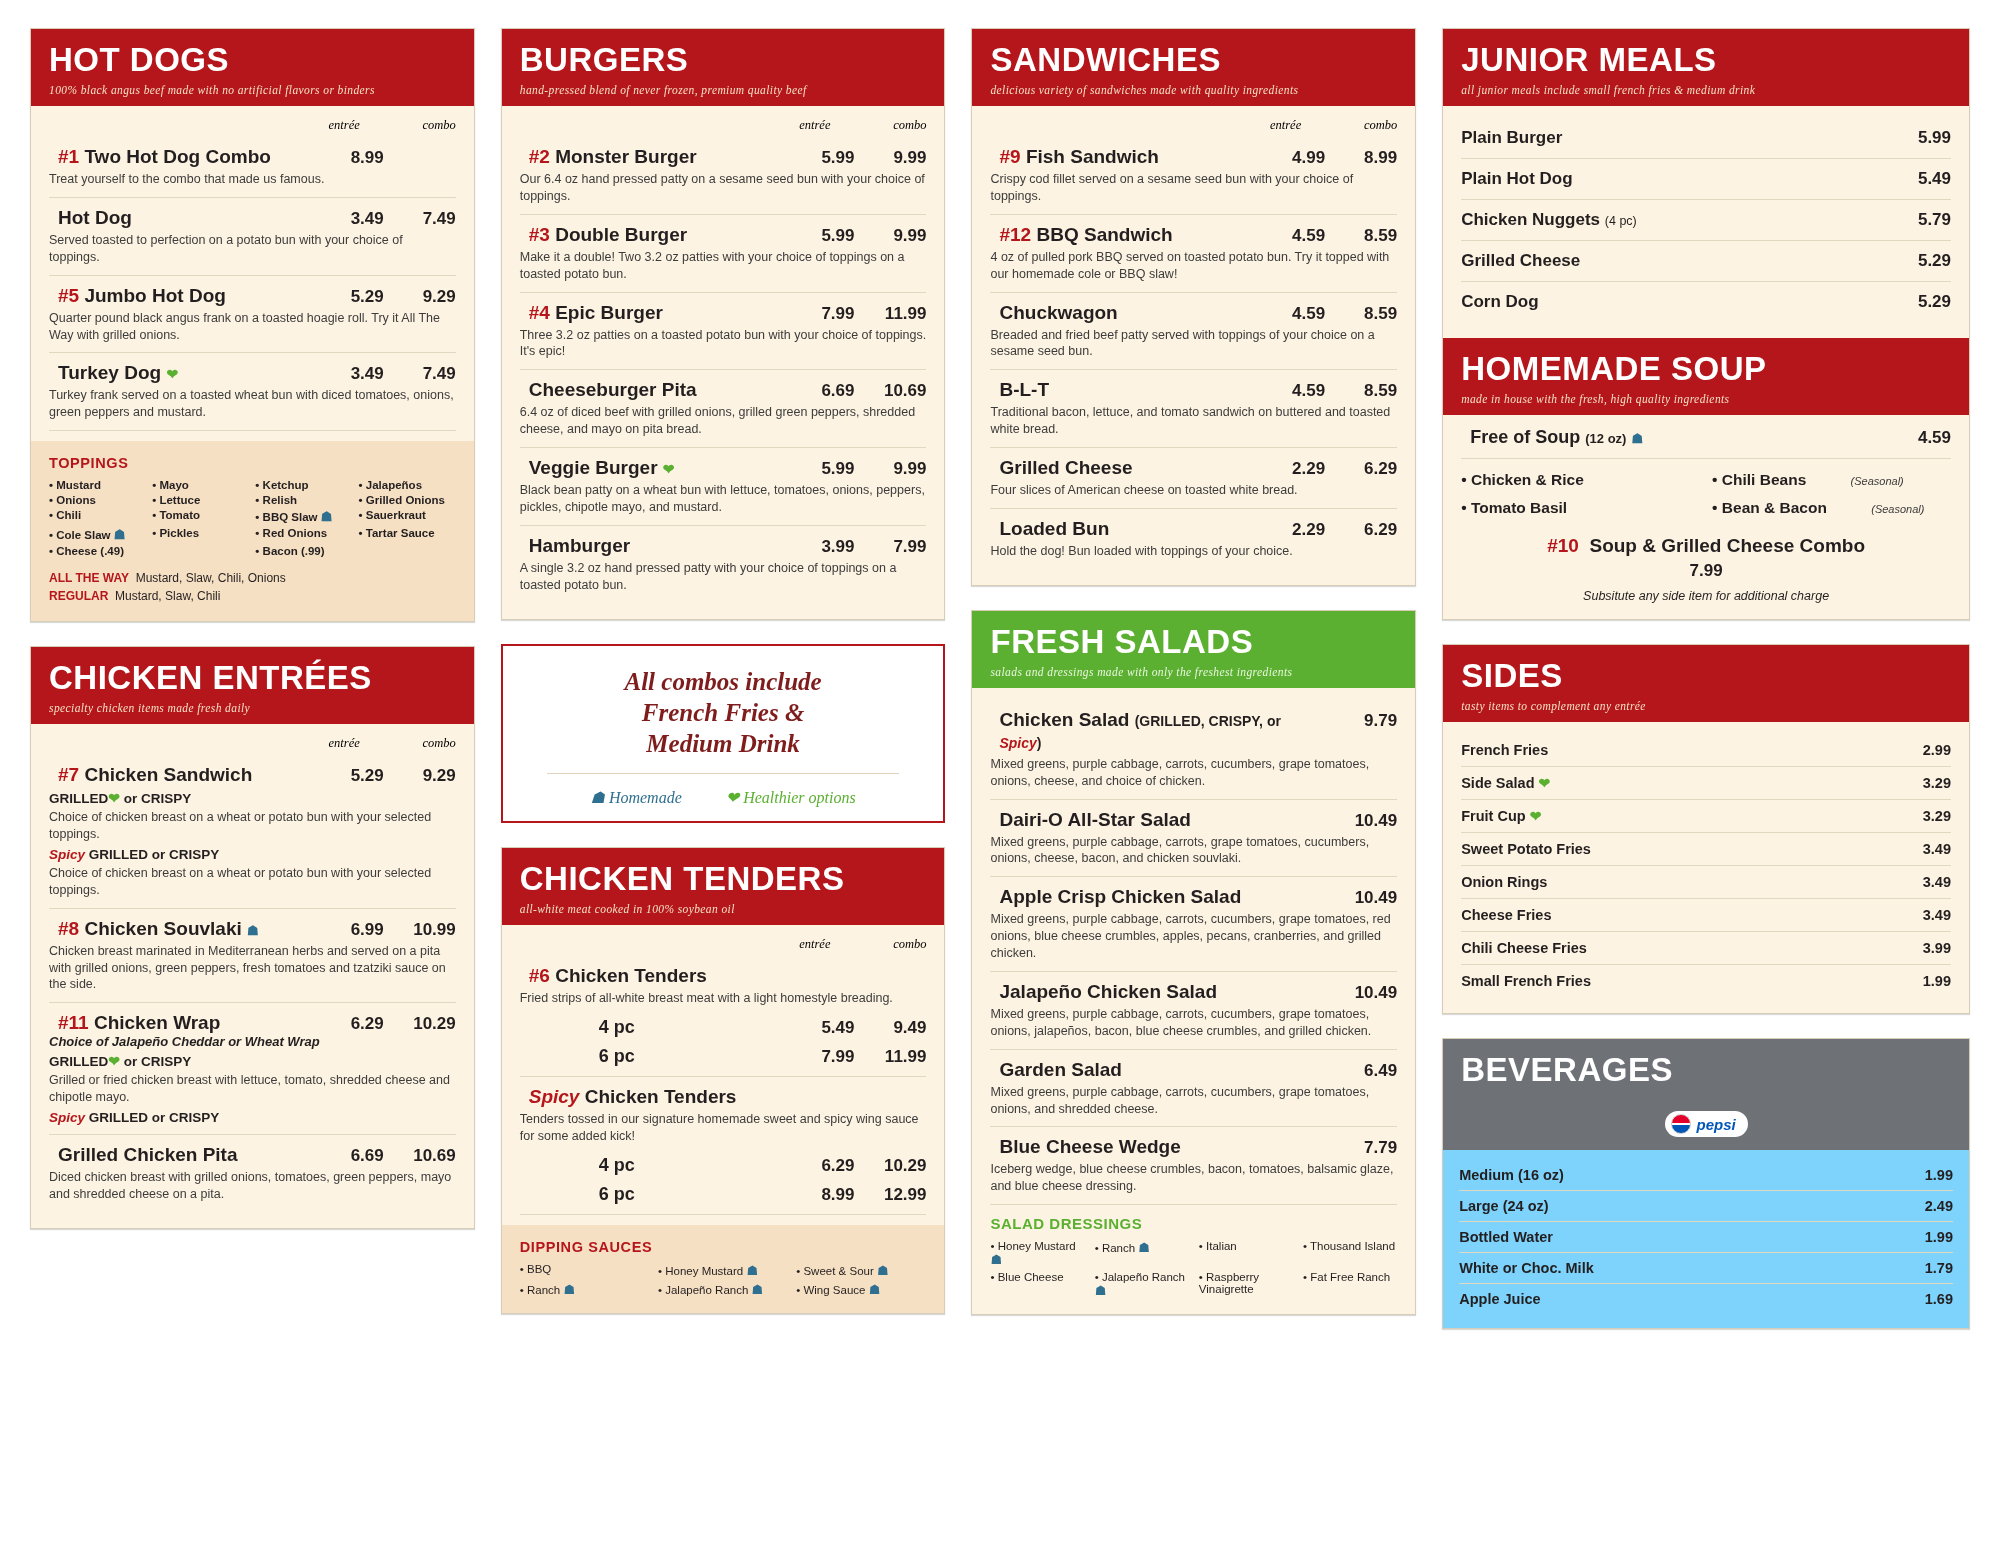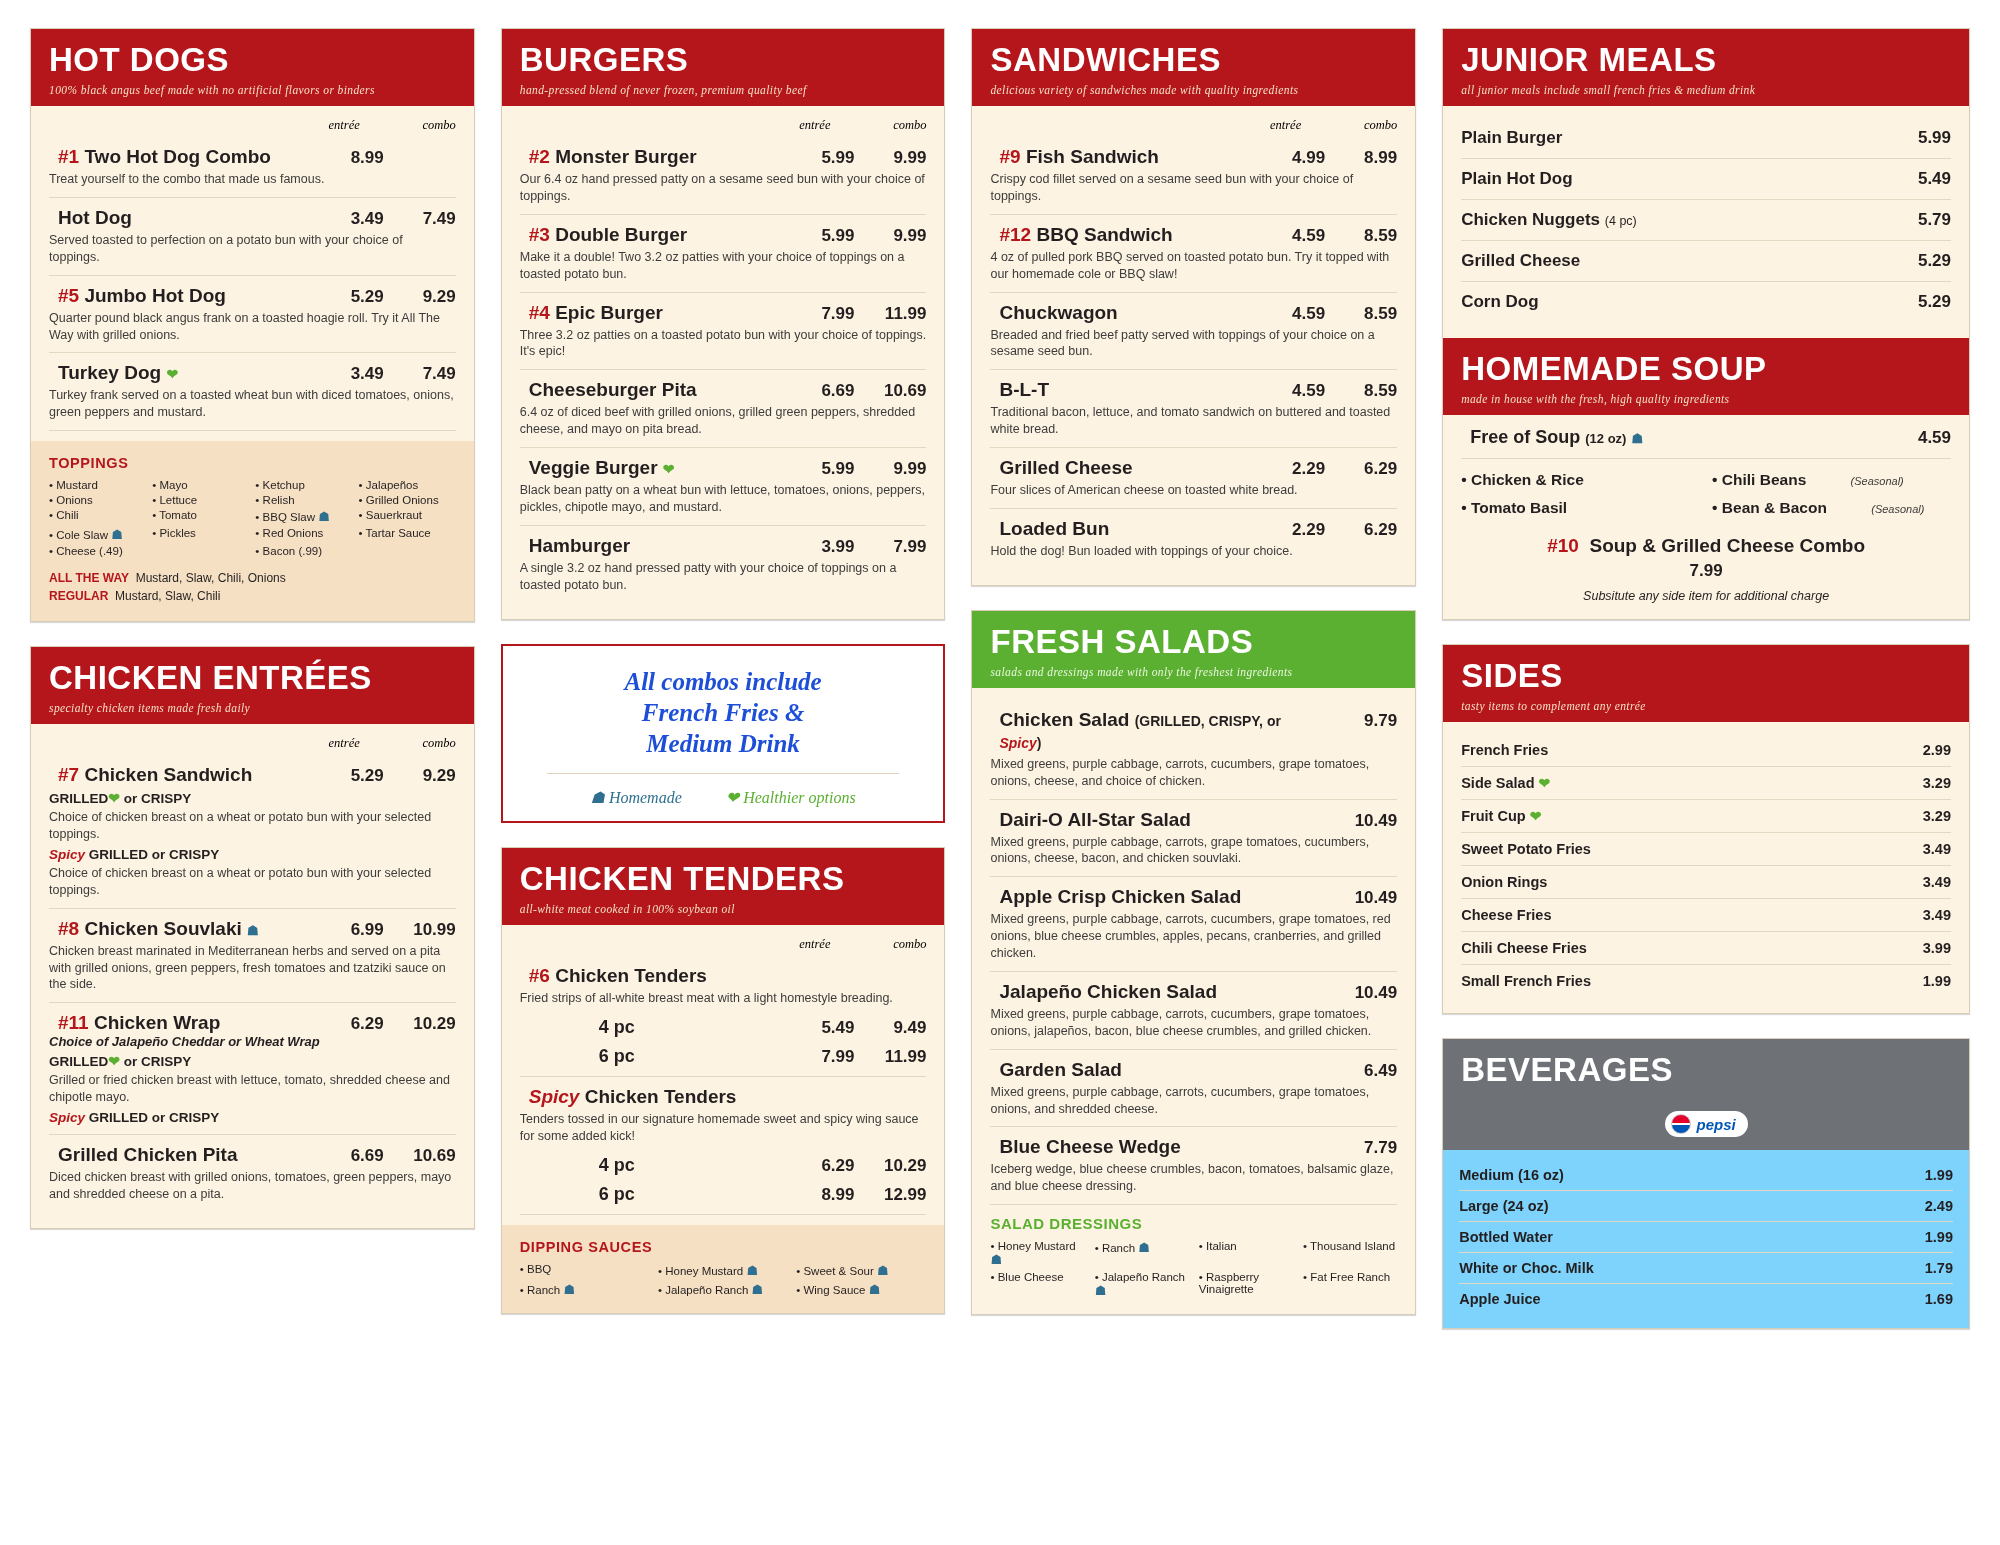--- a/index.html
+++ b/index.html
@@ -54,27 +54,27 @@
   .sub2 { font-size:13.5px; margin-top:4px; font-weight:bold; }
   .sub2 .spicy { color:#b4161b; font-style:italic; font-weight:bold; }
   .ital { font-style:italic; font-size:13px; font-weight:bold; }
 
   .leaf { color:#5bb031; font-size:14px; }
   .home { color:#2f6f8f; font-size:13px; }
 
   
   .toppings { background:#f6e0c4; margin:10px -18px -16px -18px; padding:14px 18px 16px 18px; }
   .toppings h4 { margin:0 0 8px 0; color:#b4161b; font-size:14.5px; letter-spacing:.6px; }
-  .tgrid { display:grid; grid-template-columns:repeat(4,1fr); gap:3px 6px; font-size:11.5px; }
+  .tgrid { display:grid; grid-template-columns:repeat(4,1fr); gap:3px 6px; font-size:11.5px;font-weight:bold; }
   .tway { margin-top:12px; font-size:12px; line-height:1.5; }
   .tway b { color:#b4161b; }
 
   
   .combobox { border:2px solid #b4161b; background:#fff; padding:20px 18px 14px; text-align:center; }
-  .combobox .script { font-family:"Liberation Serif", serif; font-style:italic; color:#1d4ed8;
+  .combobox .script { font-family:"Liberation Serif", serif; font-style:italic; color:#7f1d1d;
                       font-size:25px; line-height:1.25; font-weight:bold; }
   .combobox hr { border:none; border-top:1px solid #e0d3bb; margin:14px 26px; }
   .legend { display:flex; justify-content:center; gap:44px; font-family:"Liberation Serif", serif;
             font-style:italic; font-size:16px; }
   .legend .h { color:#2f6f8f; }
   .legend .g { color:#5bb031; }
 
   
   .dip { background:#f6e0c4; margin:10px -18px -16px -18px; padding:14px 18px 16px; }
   .dip h4 { margin:0 0 8px 0; color:#b4161b; font-size:14.5px; letter-spacing:.6px; }

